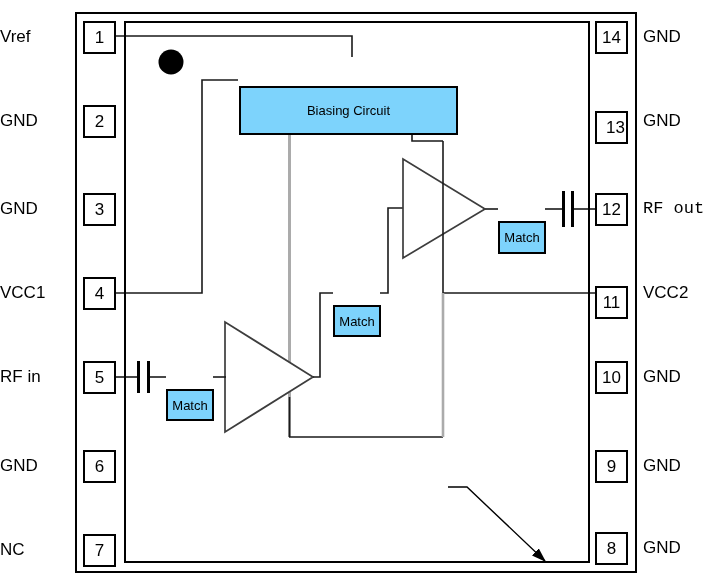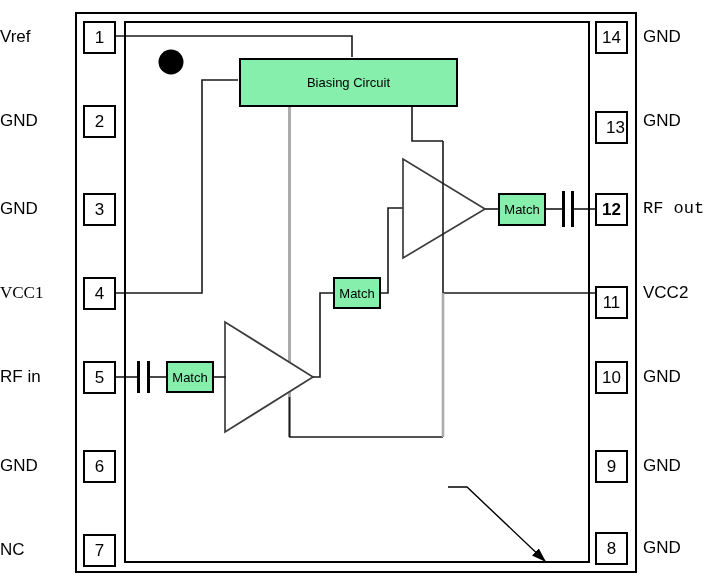--- a/index.html
+++ b/index.html
@@ -4,23 +4,23 @@
 <style>
   html,body{margin:0;padding:0;background:#ffffff;}
   *{box-sizing:border-box;}
   #stage{
     position:relative;width:717px;height:586px;background:#ffffff;
     font-family:"Liberation Sans", sans-serif;color:#000;overflow:hidden;
   }
   #wires{position:absolute;left:0;top:0;width:717px;height:586px;z-index:1;}
   .rect{position:absolute;border:2px solid #000;background:transparent;z-index:2;}
   .block{
-    position:absolute;border:2px solid #000;background:#86efac;z-index:3;
+    position:absolute;border:2px solid #000;background:#7dd3fc;z-index:3;
     display:flex;align-items:center;justify-content:center;
-    font-size:13px;line-height:1;white-space:nowrap;
+    font-size:13px;line-height:1;white-space:nowrap;margin-top:28px;
   }
   .pinbox{
     position:absolute;width:33px;height:33px;border:2px solid #000;background:#fff;z-index:4;
     display:flex;align-items:center;justify-content:center;
     font-size:17px;line-height:1;
   }
   .pl{left:83px;}
   .pr{left:595px;justify-content:center;}
   .pinlabel{
     position:absolute;height:22px;line-height:22px;font-size:17px;z-index:4;white-space:nowrap;
@@ -118,40 +118,40 @@
   <div class="pinbox pl" style="top:534px;">
       <span>7</span>
     </div>
 
   <div class="pinbox pr" style="top:21px;">
       <span>14</span>
     </div>
   <div class="pinbox pr" style="top:111px;padding-left:8px;">
       <span>13</span>
     </div>
-  <div class="pinbox pr" style="top:193px;font-weight:bold;">
+  <div class="pinbox pr" style="top:193px;">
       <span>12</span>
     </div>
   <div class="pinbox pr" style="top:286px;">
       <span>11</span>
     </div>
   <div class="pinbox pr" style="top:361px;">
       <span>10</span>
     </div>
   <div class="pinbox pr" style="top:450px;">
       <span>9</span>
     </div>
   <div class="pinbox pr" style="top:532px;">
       <span>8</span>
     </div>
 
   <div class="pinlabel ll" style="top:26px;">Vref</div>
   <div class="pinlabel ll" style="top:110px;">GND</div>
   <div class="pinlabel ll" style="top:198px;">GND</div>
-  <div class="pinlabel ll" style="top:282px;font-family:Liberation Serif, serif;">VCC1</div>
+  <div class="pinlabel ll" style="top:282px;">VCC1</div>
   <div class="pinlabel ll" style="top:366px;">RF in</div>
   <div class="pinlabel ll" style="top:455px;">GND</div>
   <div class="pinlabel ll" style="top:539px;">NC</div>
 
   <div class="pinlabel rl" style="top:26px;">GND</div>
   <div class="pinlabel rl" style="top:110px;">GND</div>
   <div class="pinlabel rl" style="top:198px;font-family:Liberation Mono, monospace;">RF out</div>
   <div class="pinlabel rl" style="top:282px;">VCC2</div>
   <div class="pinlabel rl" style="top:366px;">GND</div>
   <div class="pinlabel rl" style="top:455px;">GND</div>

